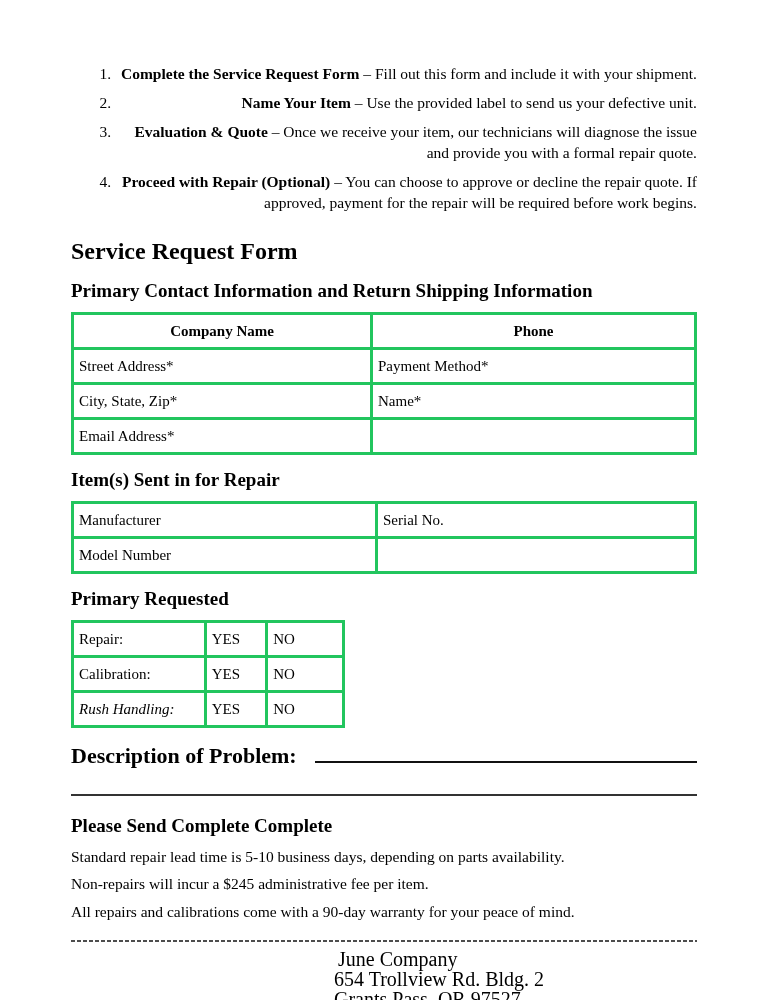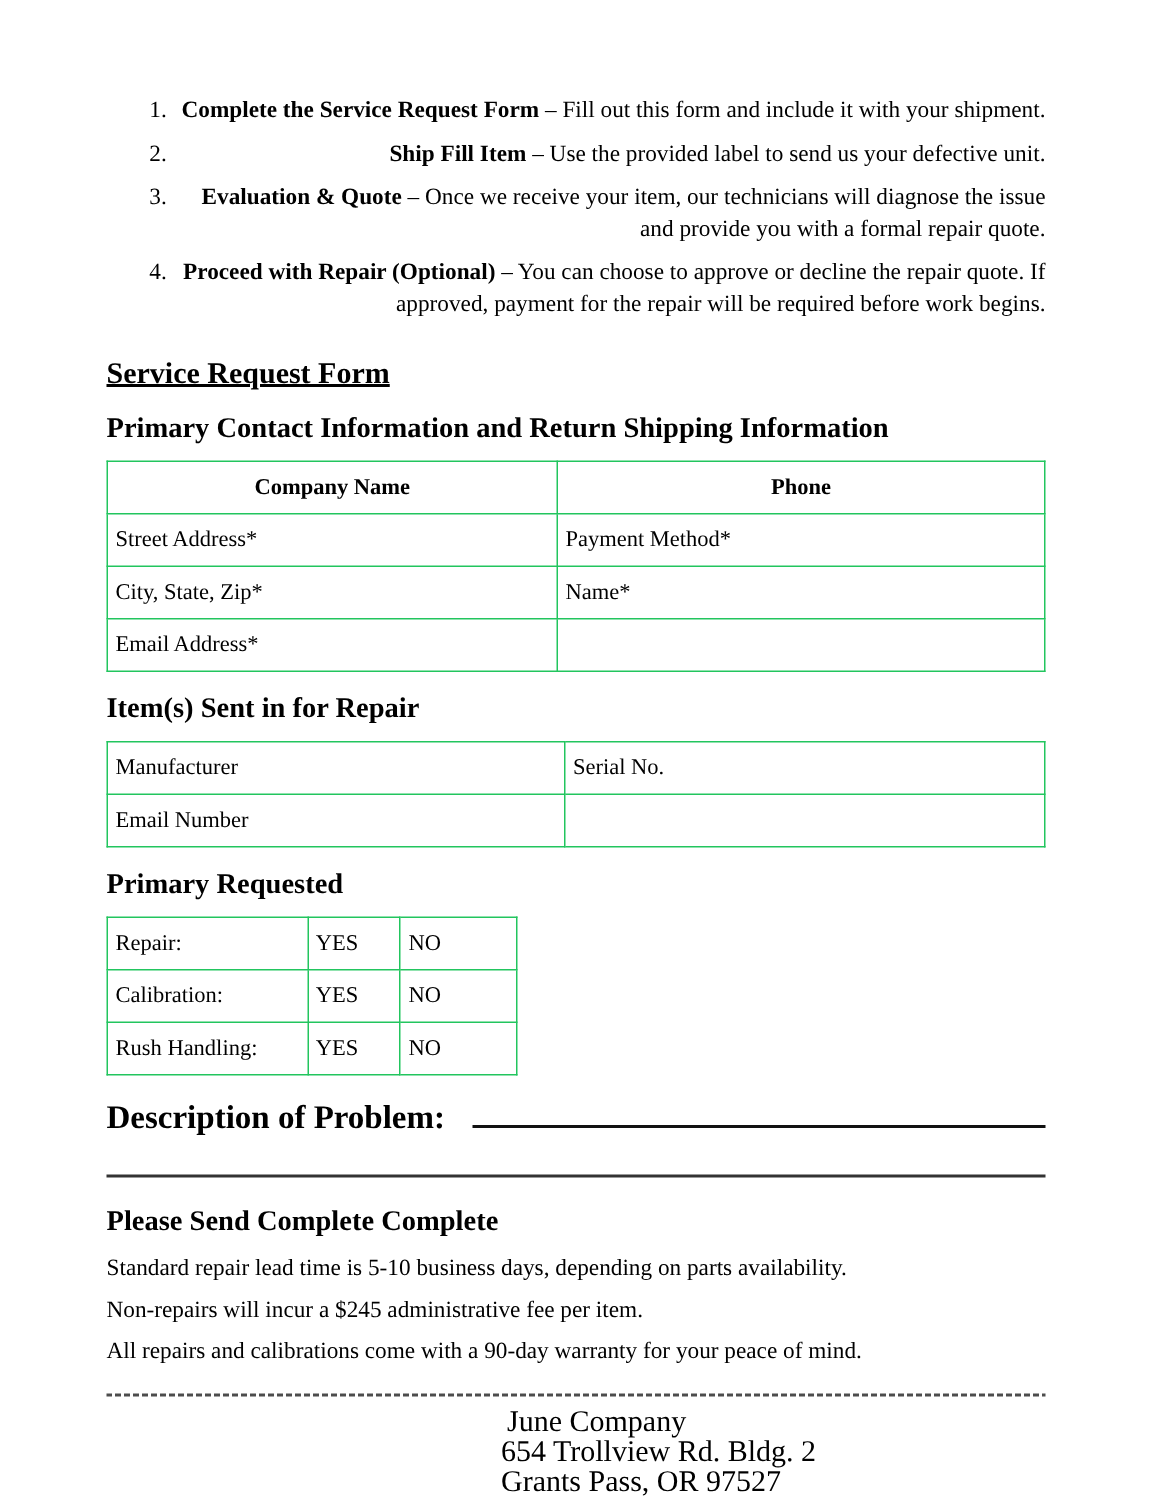--- a/index.html
+++ b/index.html
@@ -25,52 +25,51 @@
     padding: 0 0 0 44px;
     text-align: right;
   }
   ol.instructions li {
     margin: 0 0 8px 0;
     line-height: 1.36;
   }
 
   
   h1.doc-title {
-    font-size: 20px;
+    font-size: 24px;
     font-weight: bold;
     margin: 24px 0 0 0;
     line-height: 1.2;
-    text-decoration: underline;
   }
   h2.section-heading {
     font-size: 19px;
     font-weight: bold;
     margin: 13px 0 9px 0;
     line-height: 1.25;
   }
 
   
   table.form-table {
     border-collapse: collapse;
     width: 100%;
     font-size: 15px;
   }
   table.form-table th,
   table.form-table td {
-    border: 1px solid #22c55e;
+    border: 3px solid #22c55e;
     padding: 1px 5px;
     height: 35px;
     line-height: 18px;
     font-weight: normal;
     text-align: left;
     vertical-align: middle;
   }
   table.form-table th { font-weight: bold; text-align: center; }
   table.services-table { width: 274px; }
-  td.italic { }
+  td.italic { font-style: italic; }
 
   
   .desc-row {
     display: flex;
     align-items: baseline;
     margin-top: 14px;
     gap: 18px;
   }
   .desc-heading {
     font-size: 22px;
@@ -112,21 +111,21 @@
   .footer p { margin: 0 0 5px 0; line-height: 15px; }
   .footer p.company { padding-left: 4px; }
 </style>
 </head>
 <body>
 
 <div class="page">
 
   <ol class="instructions">
     <li><b>Complete the Service Request Form</b><span> – Fill out this form and include it with your shipment.</span></li>
-    <li><b>Ship Fill Item</b><span> – Use the provided label to send us your defective unit.</span></li>
+    <li><b>Name Your Item</b><span> – Use the provided label to send us your defective unit.</span></li>
     <li><b>Evaluation &amp; Quote</b><span> – Once we receive your item, our technicians will diagnose the issue and provide you with a formal repair quote.</span></li>
     <li><b>Proceed with Repair (Optional)</b><span> – You can choose to approve or decline the repair quote. If approved, payment for the repair will be required before work begins.</span></li>
   </ol>
 
   <h1 class="doc-title">Service Request Form</h1>
 
   <h2 class="section-heading">Primary Contact Information and Return Shipping Information</h2>
   <table class="form-table">
     <colgroup>
         <col style="width:48%">
@@ -157,21 +156,21 @@
     <colgroup>
         <col style="width:48.8%">
         <col style="width:51.2%">
       </colgroup>
     <tbody>
         <tr>
       <td>Manufacturer</td>
       <td>Serial No.</td>
     </tr>
     <tr>
-      <td>Email Number</td>
+      <td>Model Number</td>
       <td></td>
     </tr>
   </tbody>
     </table>
 
   <h2 class="section-heading">Primary Requested</h2>
   <table class="form-table services-table">
     <colgroup>
         <col style="width:134px">
         <col style="width:62px">

